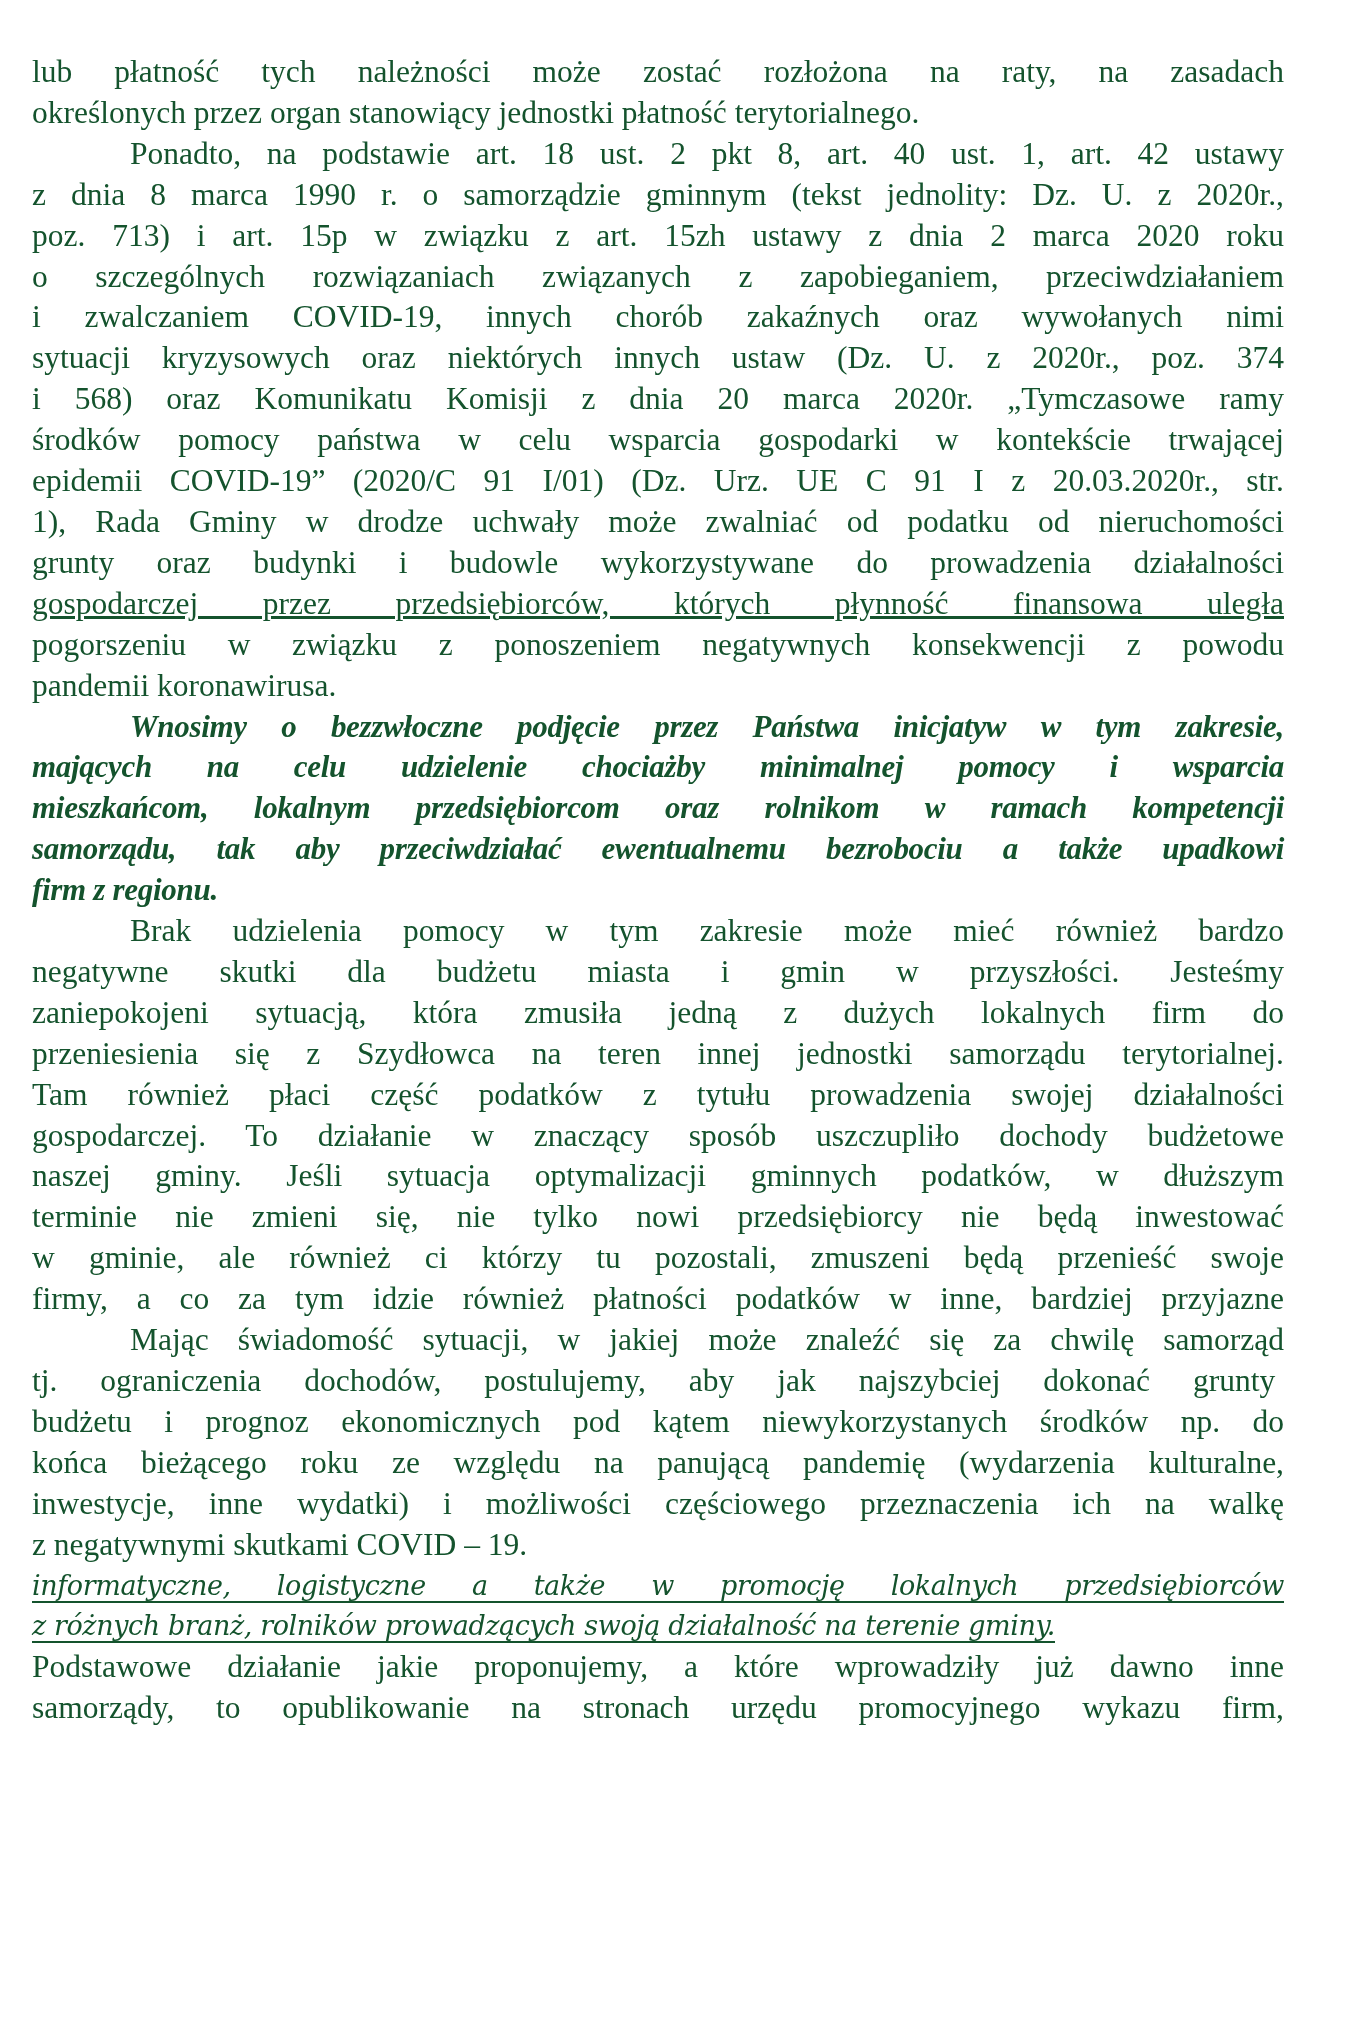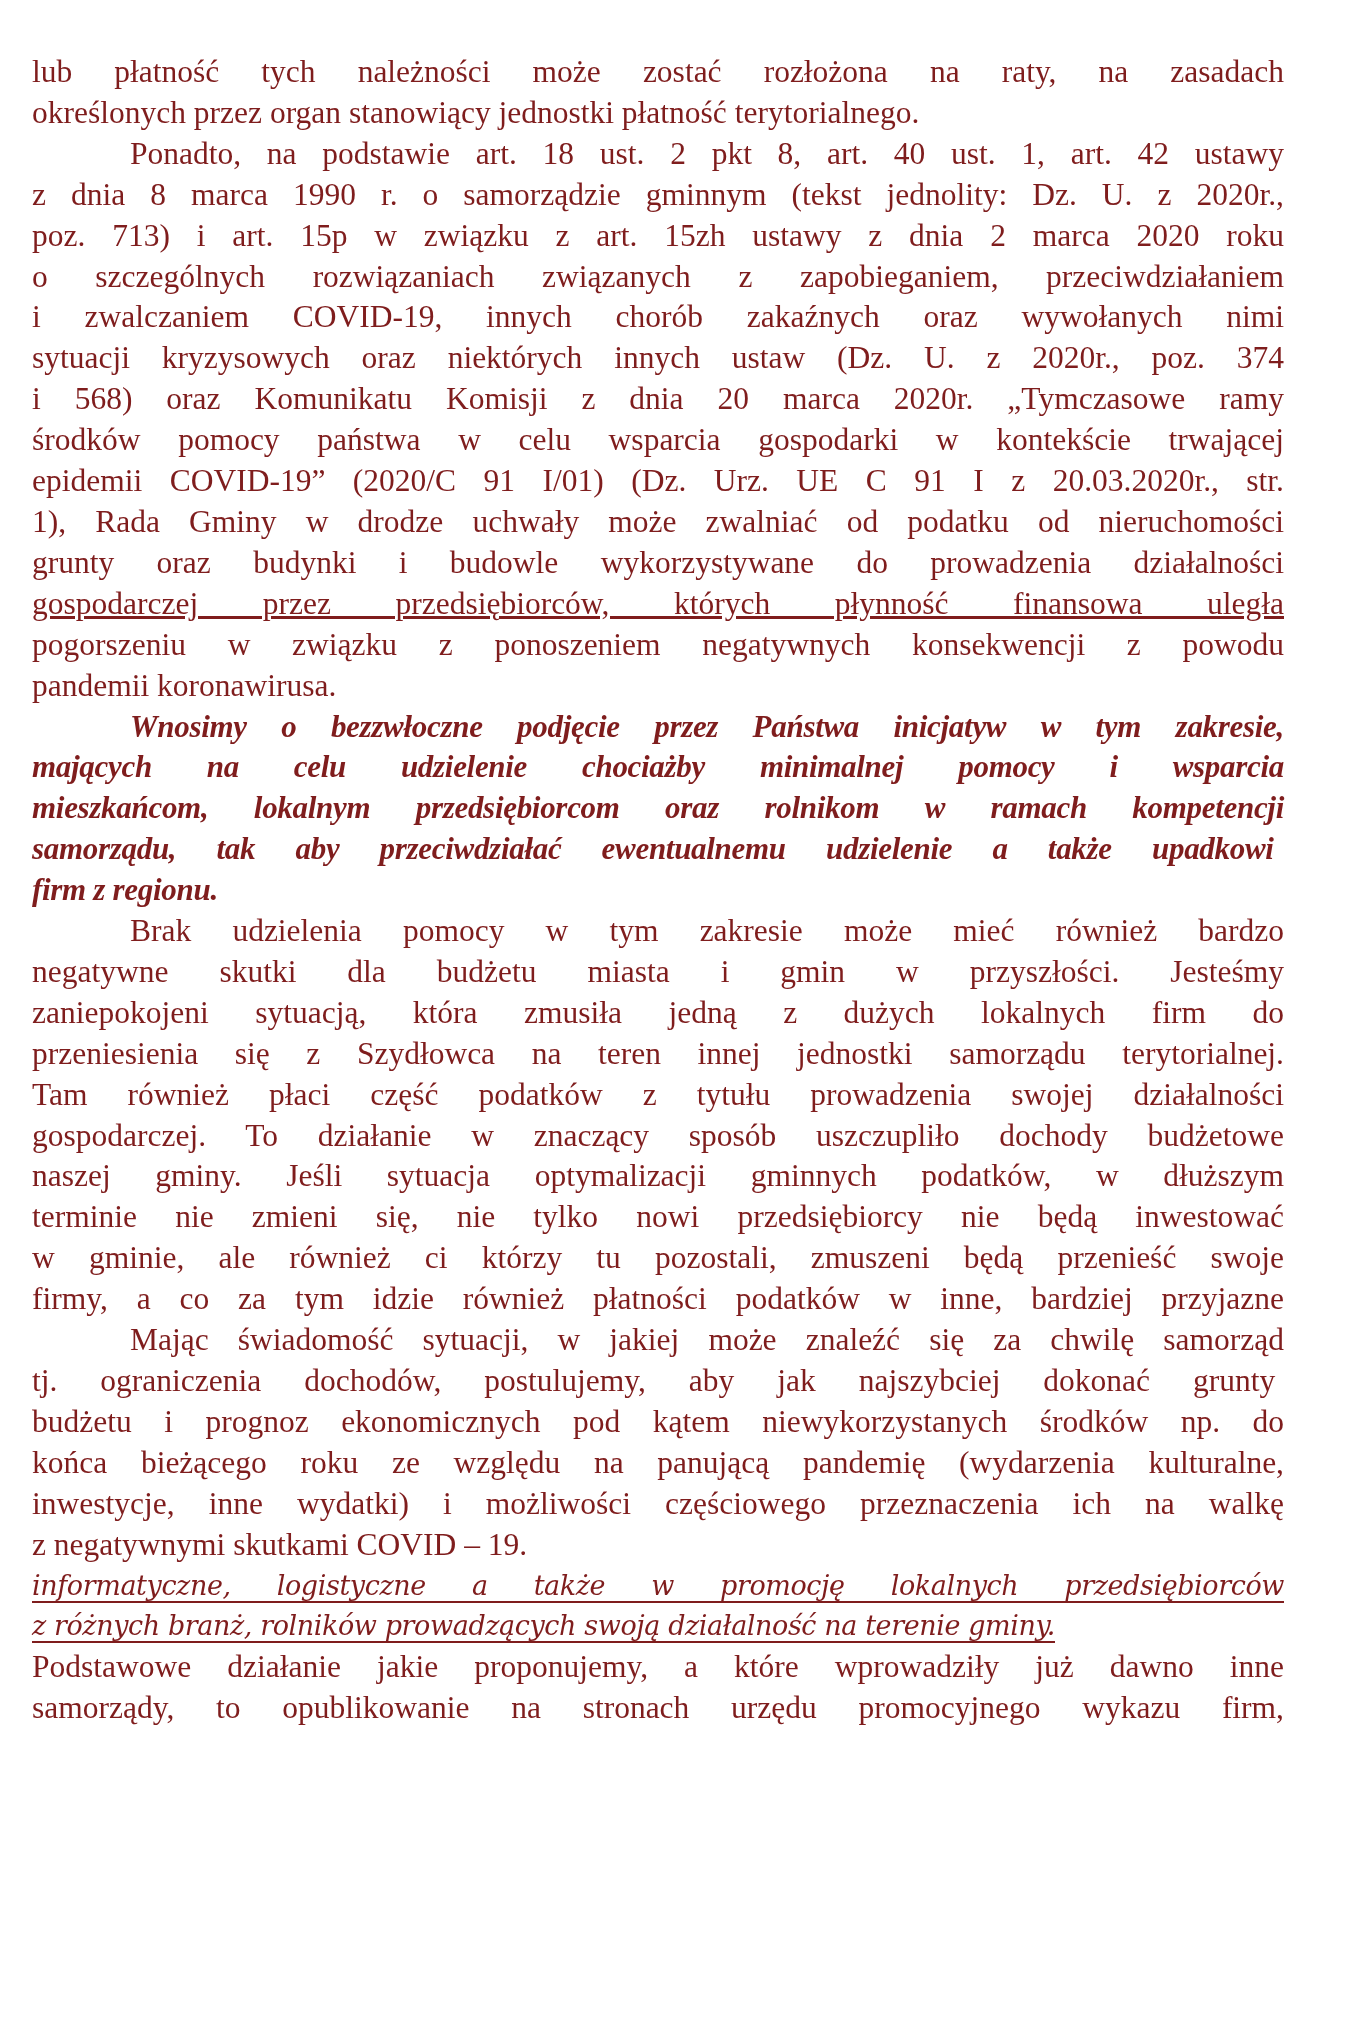--- a/index.html
+++ b/index.html
@@ -5,21 +5,21 @@
   html, body { margin: 0; padding: 0; background: #ffffff; }
   body { width: 1356px; height: 2032px; position: relative; overflow: hidden; }
   .page {
     position: absolute;
     left: 32px;
     top: 52px;
     width: 1252px;
     font-family: "Liberation Serif", "DejaVu Serif", serif;
     font-size: 31.5px;
     line-height: 40.9px;
-    color: #7f1d1d;
+    color: #14532d;
     text-align: justify;
     word-spacing: 0px;
   }
   .para { margin: 0; padding: 0; }
   .line { display: block; text-align: justify; text-align-last: justify; white-space: nowrap; overflow: visible; }
   .line.last { text-align-last: left; }
   .bold-italic { font-weight: bold; font-style: italic; font-size: 31px; letter-spacing: -0.3px; }
   .underlined-italic {
     font-style: italic;
     font-family: "DejaVu Serif", "Liberation Serif", serif;
@@ -51,21 +51,21 @@
       <span class="line" style="display: block; white-space: nowrap; word-spacing: 21.2543px; width: 1252px; text-align-last: left; text-align: left;">1), Rada Gminy w drodze uchwały może zwalniać od podatku od nieruchomości</span>
       <span class="line" style="display: block; white-space: nowrap; word-spacing: 34.4707px; width: 1252px; text-align-last: left; text-align: center;">grunty oraz budynki i budowle wykorzystywane do prowadzenia działalności</span>
       <span class="line" style="display: block; white-space: nowrap; word-spacing: 56.6667px; width: 1252px; text-align-last: left; text-align: left; text-decoration: underline;">gospodarczej przez przedsiębiorców, których płynność finansowa uległa</span>
       <span class="line" style="display: block; white-space: nowrap; word-spacing: 33.8164px; width: 1252px; text-align-last: left; text-align: left;">pogorszeniu w związku z ponoszeniem negatywnych konsekwencji z powodu</span>
       <span class="line last" style="display: block; white-space: nowrap; width: 1252px; text-align-last: left; text-align: left;">pandemii koronawirusa.</span>
     </div>
     <div class="para">
       <span class="line bold-italic" style="padding-left: 98px; display: block; white-space: nowrap; word-spacing: 27.0312px; width: 1154px; text-align-last: left; text-align: left;">Wnosimy o bezzwłoczne podjęcie przez Państwa inicjatyw w tym zakresie,</span>
       <span class="line bold-italic" style="display: block; white-space: nowrap; word-spacing: 47.4668px; width: 1252px; text-align-last: left; text-align: left;">mających na celu udzielenie chociażby minimalnej pomocy i wsparcia</span>
       <span class="line bold-italic" style="display: block; white-space: nowrap; word-spacing: 38.0089px; width: 1252px; text-align-last: left; text-align: left;">mieszkańcom, lokalnym przedsiębiorcom oraz rolnikom w ramach kompetencji</span>
-      <span class="line bold-italic" style="display: block; white-space: nowrap; word-spacing: 32.7891px; width: 1252px; text-align-last: left; text-align: left;">samorządu, tak aby przeciwdziałać ewentualnemu udzielenie a także upadkowi</span>
+      <span class="line bold-italic" style="display: block; white-space: nowrap; word-spacing: 32.7891px; width: 1252px; text-align-last: left; text-align: left;">samorządu, tak aby przeciwdziałać ewentualnemu bezrobociu a także upadkowi</span>
       <span class="line last bold-italic" style="display: block; white-space: nowrap; width: 1252px; text-align-last: left; text-align: left;">firm z regionu.</span>
     </div>
     <div class="para">
       <span class="line" style="padding-left: 98px; display: block; white-space: nowrap; word-spacing: 33.2743px; width: 1154px; text-align-last: left; text-align: left;">Brak udzielenia pomocy w tym zakresie może mieć również bardzo</span>
       <span class="line" style="display: block; white-space: nowrap; word-spacing: 43.0747px; width: 1252px; text-align-last: left; text-align: left;">negatywne skutki dla budżetu miasta i gmin w przyszłości. Jesteśmy</span>
       <span class="line" style="display: block; white-space: nowrap; word-spacing: 38.6163px; width: 1252px; text-align-last: left; text-align: left;">zaniepokojeni sytuacją, która zmusiła jedną z dużych lokalnych firm do</span>
       <span class="line" style="display: block; white-space: nowrap; word-spacing: 28.7066px; width: 1252px; text-align-last: left; text-align: left;">przeniesienia się z Szydłowca na teren innej jednostki samorządu terytorialnej.</span>
       <span class="line" style="display: block; white-space: nowrap; word-spacing: 32.158px; width: 1252px; text-align-last: left; text-align: left;">Tam również płaci część podatków z tytułu prowadzenia swojej działalności</span>
       <span class="line" style="display: block; white-space: nowrap; word-spacing: 31.875px; width: 1252px; text-align-last: left; text-align: left;">gospodarczej. To działanie w znaczący sposób uszczupliło dochody budżetowe</span>
       <span class="line" style="display: block; white-space: nowrap; word-spacing: 36.7246px; width: 1252px; text-align-last: left; text-align: left;">naszej gminy. Jeśli sytuacja optymalizacji gminnych podatków, w dłuższym</span>

